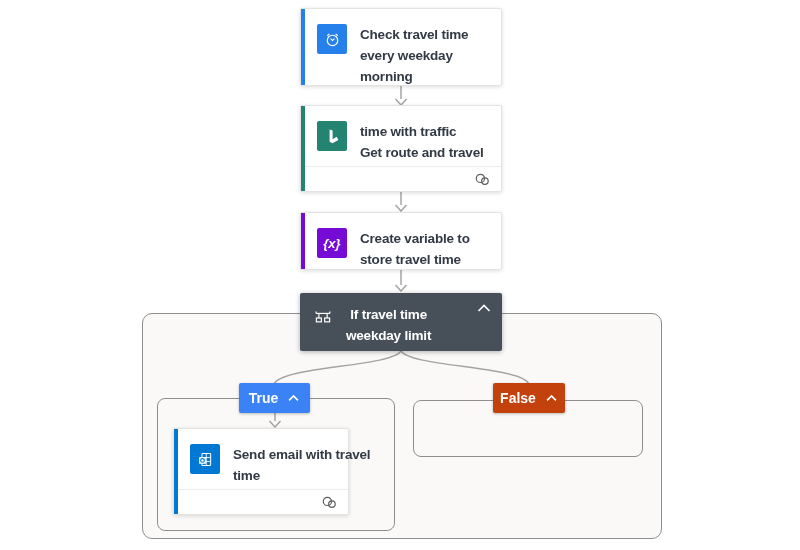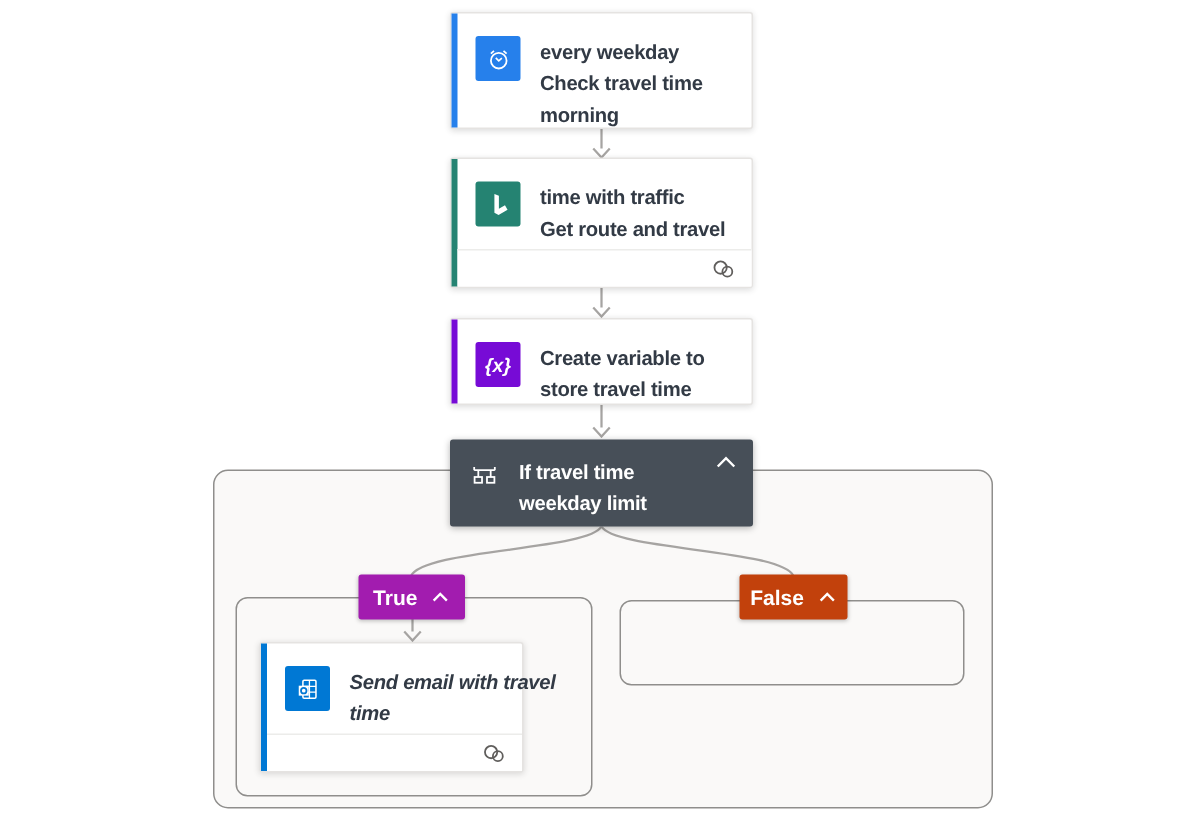--- a/index.html
+++ b/index.html
@@ -41,34 +41,34 @@
     border-top:1px solid #ececea;box-sizing:border-box;
     display:flex;align-items:center;justify-content:flex-end;padding-right:10px;
     background:#fff;
   }
 
   
   .condition-card{
     position:absolute;left:300px;top:293px;width:202px;height:58px;
     background:#474f58;border-radius:2px;box-sizing:border-box;
     box-shadow:0 1px 5px rgba(0,0,0,0.3);
-    display:flex;gap:12px;padding:9px 12px;color:#fff;z-index:3;cursor:pointer;
+    display:flex;gap:12px;padding:9px 12px;color:#fff;z-index:3;cursor:pointer;text-align:center;
   }
   .condition-title{font-size:13.5px;letter-spacing:-0.2px;font-weight:bold;line-height:21px;padding-top:2px;}
   .condition-title div{white-space:nowrap;}
   .collapse-btn{position:absolute;right:10px;top:10px;width:16px;height:10px;cursor:pointer;}
 
   
   .badge{
     position:absolute;top:383px;height:30px;border-radius:2px;
     display:flex;align-items:center;justify-content:center;gap:9px;
     color:#fff;font-size:14px;font-weight:bold;z-index:3;
     box-shadow:0 1px 3px rgba(0,0,0,0.25);cursor:pointer;box-sizing:border-box;
   }
-  .badge-true{left:239px;width:71px;background:#a21caf;}
+  .badge-true{left:239px;width:71px;background:#3b82f6;}
   .badge-false{left:493px;width:72px;background:#c2410c;}
 
   .connector{position:absolute;z-index:1;}
   .branch-svg{position:absolute;left:140px;top:351px;z-index:1;}
 
   .ixt{font-style:italic;font-weight:bold;font-size:13px;color:#fff;}
 </style>
 </head>
 <body>
 
@@ -107,22 +107,22 @@
     <div class="card-body">
       <div class="step-icon" style="background:#2680eb;">
         <svg width="19" height="19" viewBox="0 0 24 24">
           <circle cx="12" cy="13.2" r="6.6" fill="none" stroke="#fff" stroke-width="1.5"></circle>
           <polyline points="9.5,10.9 12,13.3 14.6,11" fill="none" stroke="#fff" stroke-width="1.4"></polyline>
           <line x1="5.4" y1="7.2" x2="8" y2="4.9" stroke="#fff" stroke-width="1.5"></line>
           <line x1="18.6" y1="7.2" x2="16" y2="4.9" stroke="#fff" stroke-width="1.5"></line>
         </svg>
       </div>
       <div class="card-title">
+        <div>Check travel time</div>
         <div>every weekday</div>
-        <div>Check travel time</div>
         <div>morning</div>
       </div>
     </div>
   </div>
 
   <div class="action-card" style="left:300px;top:105px;width:202px;height:87px;">
     <div class="accent" style="background:#258372;"></div>
     <div class="card-body">
       <div class="step-icon" style="background:#258372;">
         <svg width="18" height="18" viewBox="0 0 24 24">
@@ -181,21 +181,21 @@
     </svg>
   </div>
 
   <div class="badge badge-false">
     <span>False</span>
     <svg width="13" height="8" viewBox="0 0 16 10">
       <polyline points="2.5,8 8,2.5 13.5,8" fill="none" stroke="#fff" stroke-width="2"></polyline>
     </svg>
   </div>
 
-  <div class="action-card" style="left:173px;top:428px;width:176px;height:87px;font-style:italic;">
+  <div class="action-card" style="left:173px;top:428px;width:176px;height:87px;">
     <div class="accent" style="background:#0078d4;"></div>
     <div class="card-body">
       <div class="step-icon" style="background:#0078d4;">
         <svg width="19" height="19" viewBox="0 0 24 24">
           <rect x="7.5" y="4.5" width="11" height="15" rx="1" fill="none" stroke="#fff" stroke-width="1.3"></rect>
           <line x1="7.5" y1="9.5" x2="18.5" y2="9.5" stroke="#fff" stroke-width="1.1"></line>
           <line x1="7.5" y1="14.5" x2="18.5" y2="14.5" stroke="#fff" stroke-width="1.1"></line>
           <line x1="13" y1="4.5" x2="13" y2="19.5" stroke="#fff" stroke-width="1.1"></line>
           <rect x="4" y="9" width="8.4" height="8.4" fill="#fff"></rect>
           <circle cx="8.2" cy="13.2" r="2.3" fill="none" stroke="#0078d4" stroke-width="1.5"></circle>

